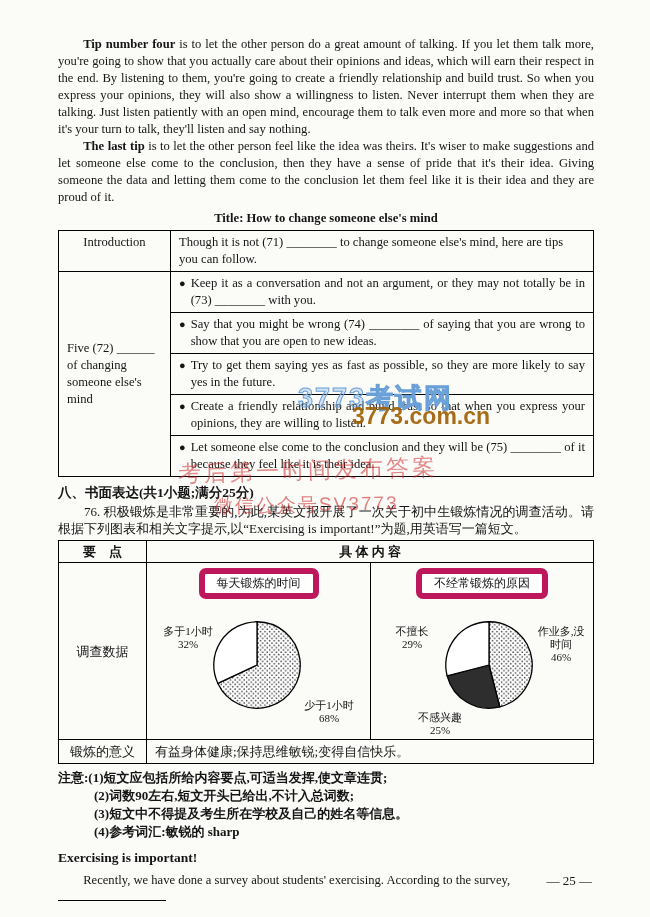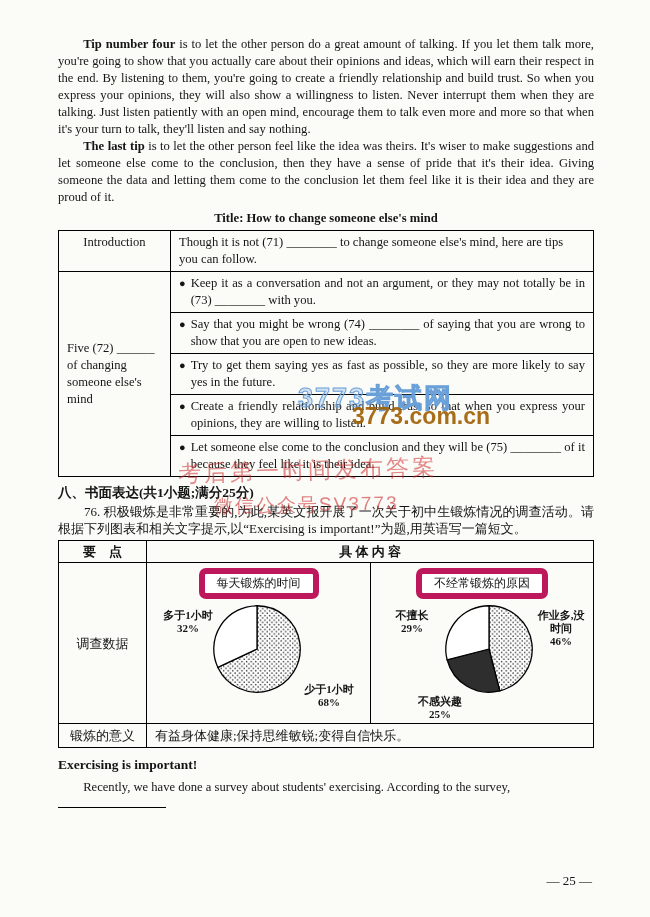--- a/index.html
+++ b/index.html
@@ -35,21 +35,21 @@
   .tbl2 .c1 { width:88px; text-align:center; vertical-align:middle; font-size:13px; }
   .tbl2 .hdr { text-align:center; font-weight:bold; font-size:13px; padding:2px; }
   .tbl2 .val { font-size:13px; vertical-align:middle; }
   .charts-cell { padding:0; }
   .charts { display:flex; }
   .chart-panel { width:50%; }
   .chart-panel + .chart-panel { border-left:1px solid #000; }
   .chart-head { text-align:center; padding-top:5px; }
   .chart-title-box { display:inline-block; border:6px solid #be185d; border-radius:7px;
                      padding:1px 12px; font-size:12px; background:#fff; }
-  .pie-area { position:relative; height:122px; margin-top:2px;font-weight:bold; }
+  .pie-area { position:relative; height:122px; margin-top:18px; }
   .pie-svg { position:absolute; top:2px; width:92px; height:92px; }
   .pie-svg.p1 { left:64px; }
   .pie-svg.p2 { left:72px; }
   .pie-label { position:absolute; font-size:11px; line-height:13px; text-align:center; }
   .pie-label span { display:block; }
   .lbl-1a { left:8px;  top:8px;  width:66px; }
   .lbl-1b { left:152px; top:82px; width:60px; }
   .lbl-2a { left:14px; top:8px;  width:54px; }
   .lbl-2b { left:163px; top:8px; width:54px; }
   .lbl-2c { left:38px; top:94px; width:62px; }
@@ -213,20 +213,29 @@
         </div>
       </td>
     </tr>
     <tr>
       <td class="c1">锻炼的意义</td>
       <td class="val">有益身体健康;保持思维敏锐;变得自信快乐。</td>
     </tr>
   </tbody>
     </table>
 
+  <div class="notes">
+    <div class="note-line note-first">
+        <span>注意:</span>
+        <span>(1)短文应包括所给内容要点,可适当发挥,使文章连贯;</span>
+      </div>
+    <div class="note-line indented">(2)词数90左右,短文开头已给出,不计入总词数;</div>
+    <div class="note-line indented">(3)短文中不得提及考生所在学校及自己的姓名等信息。</div>
+    <div class="note-line indented">(4)参考词汇:敏锐的 sharp</div>
+  </div>
 
   <div class="essay-title">Exercising is important!</div>
 
   <p class="opening"><span>Recently, we have done a survey about students' exercising. According to the survey,</span> <span class="fill-blank"></span></p>
 
   <div class="footer">— 25 —</div>
 
   <div class="wm wm-outline">3773考试网</div>
   <div class="wm wm-solid">3773.com.cn</div>
   <div class="wm wm-red1">考后第一时间发布答案</div>

